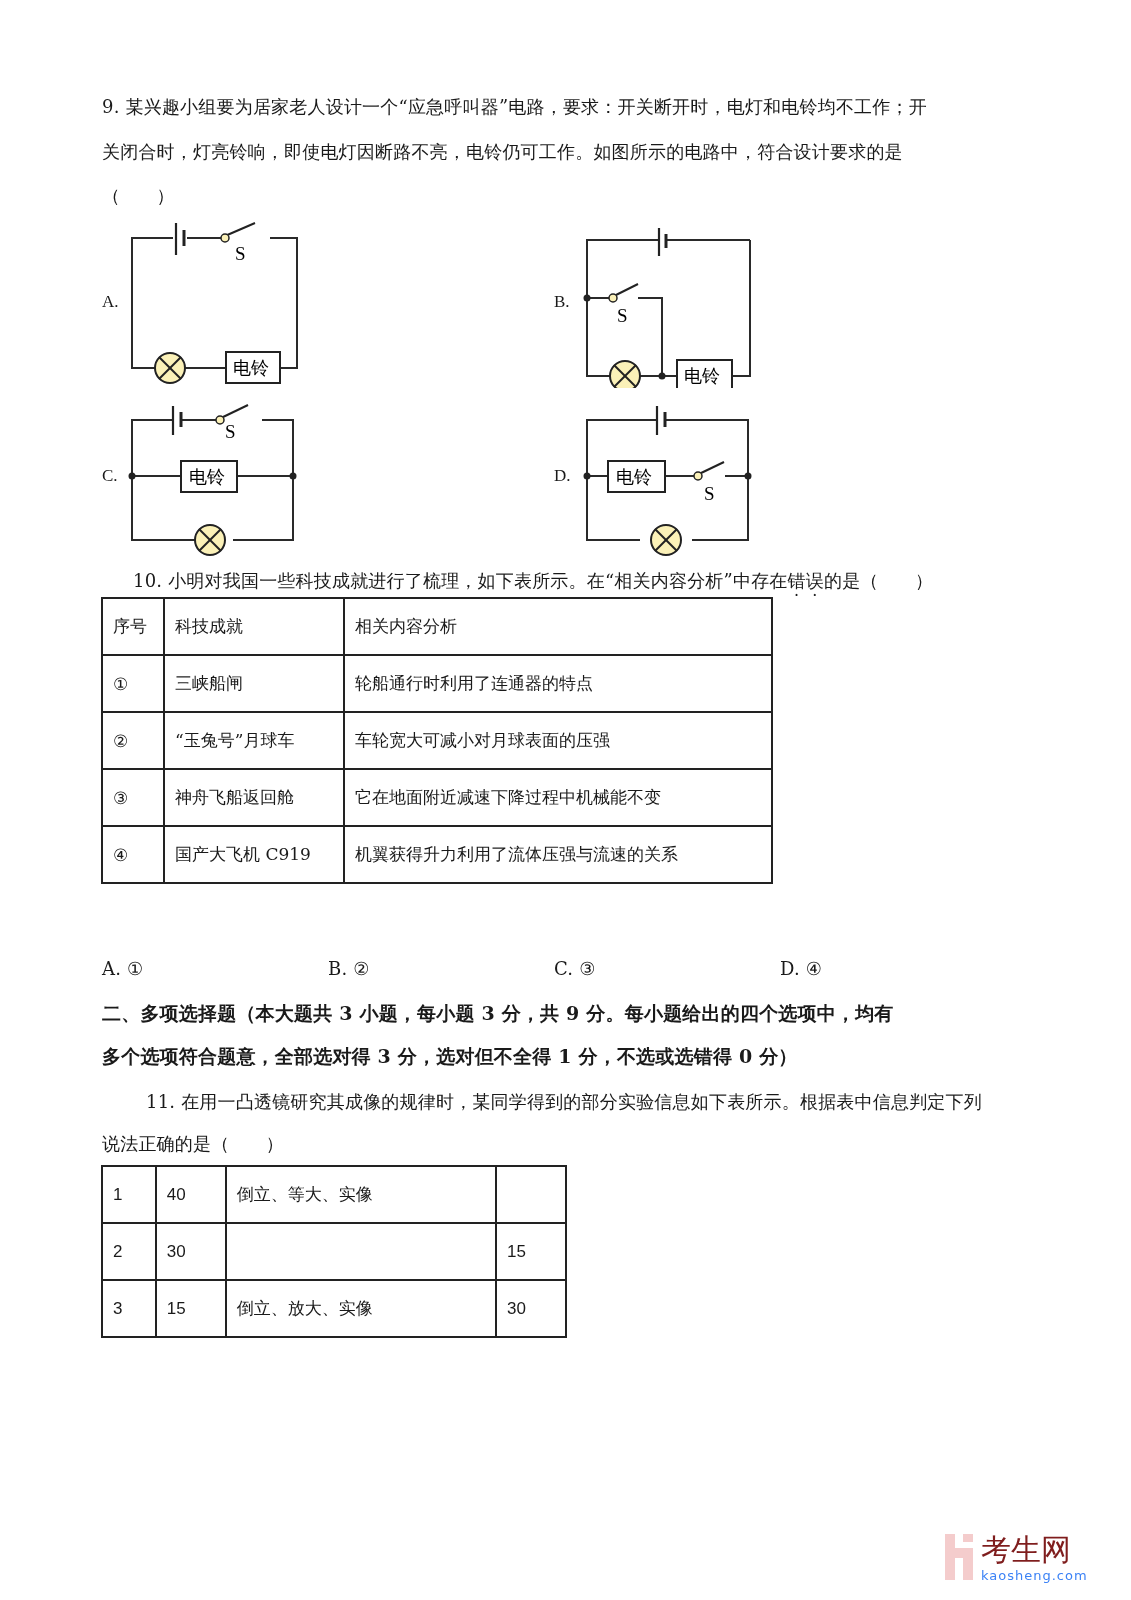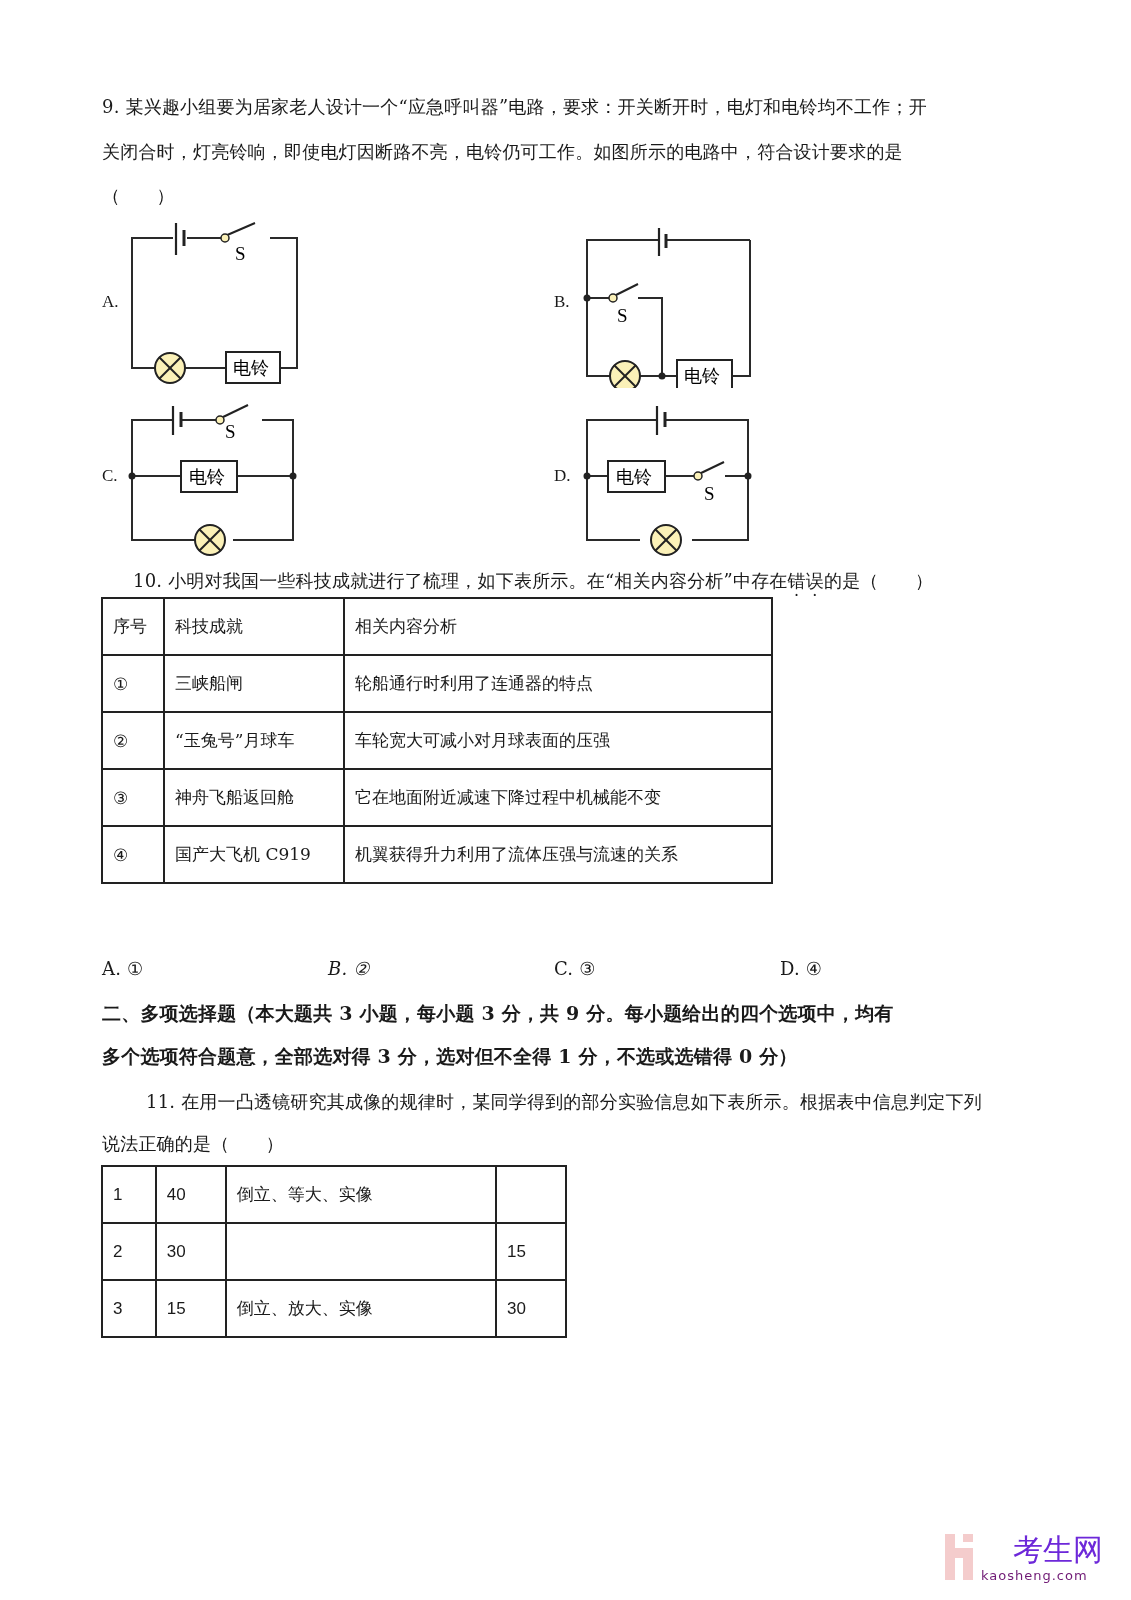--- a/index.html
+++ b/index.html
@@ -167,21 +167,21 @@
   </tr>
   <tr>
     <td>④</td>
     <td>国产大飞机 C919</td>
     <td>机翼获得升力利用了流体压强与流速的关系</td>
   </tr>
 </tbody>
   </table>
 
 <div class="abs line" style="left:102px;top:958px;">A. ①</div>
-<div class="abs line" style="left:328px;top:958px;font-style:italic;">B. ②</div>
+<div class="abs line" style="left:328px;top:958px;">B. ②</div>
 <div class="abs line" style="left:554px;top:958px;">C. ③</div>
 <div class="abs line" style="left:780px;top:958px;">D. ④</div>
 
 <div class="abs line bold" style="left:102px;top:1001px;">二、多项选择题（本大题共 3 小题，每小题 3 分，共 9 分。每小题给出的四个选项中，均有</div>
 <div class="abs line bold" style="left:102px;top:1044px;">多个选项符合题意，全部选对得 3 分，选对但不全得 1 分，不选或选错得 0 分）</div>
 
 <div class="abs line" style="left:102px;top:1090px;margin-left:44px;">11. 在用一凸透镜研究其成像的规律时，某同学得到的部分实验信息如下表所示。根据表中信息判定下列</div>
 <div class="abs line" style="left:102px;top:1132px;">说法正确的是（　　）</div>
 
 <table class="t" style="left:101px;top:1165px;width:466px;">
@@ -207,15 +207,15 @@
 </tbody>
   </table>
 
 <div class="wm">
   <svg width="30" height="46" style="position:absolute;left:0;top:4px;">
     <rect x="0" y="0" width="10" height="46" fill="#f4cccc"></rect>
     <rect x="0" y="14" width="28" height="10" fill="#f4cccc"></rect>
     <rect x="18" y="14" width="10" height="32" fill="#f4cccc"></rect>
     <rect x="18" y="0" width="10" height="8" fill="#f4cccc"></rect>
   </svg>
-  <div style="position:absolute;left:36px;top:0;font-size:30px;color:#6d28d9;font-family:'DejaVu Sans',sans-serif;margin-left:32px;">考生网</div>
-  <div style="position:absolute;left:36px;top:38px;font-size:13px;color:#701a75;font-family:'DejaVu Sans',sans-serif;letter-spacing:1px;">kaosheng.com</div>
+  <div style="position:absolute;left:36px;top:0;font-size:30px;color:#7f1d1d;font-family:'DejaVu Sans',sans-serif;">考生网</div>
+  <div style="position:absolute;left:36px;top:38px;font-size:13px;color:#3b82f6;font-family:'DejaVu Sans',sans-serif;letter-spacing:1px;">kaosheng.com</div>
 </div>
 
 </body></html>

